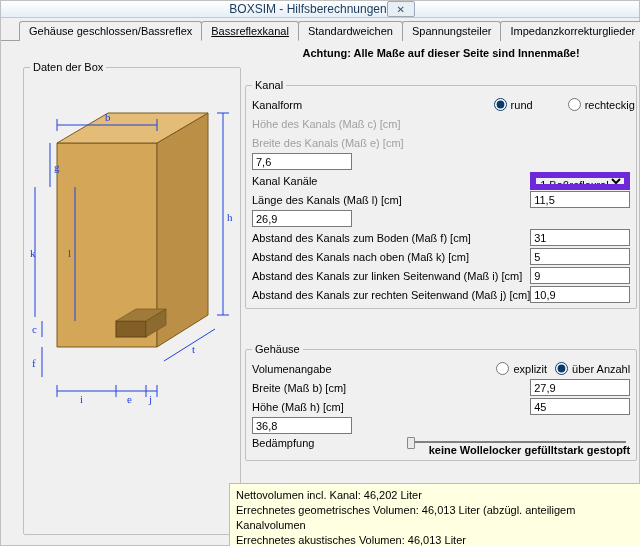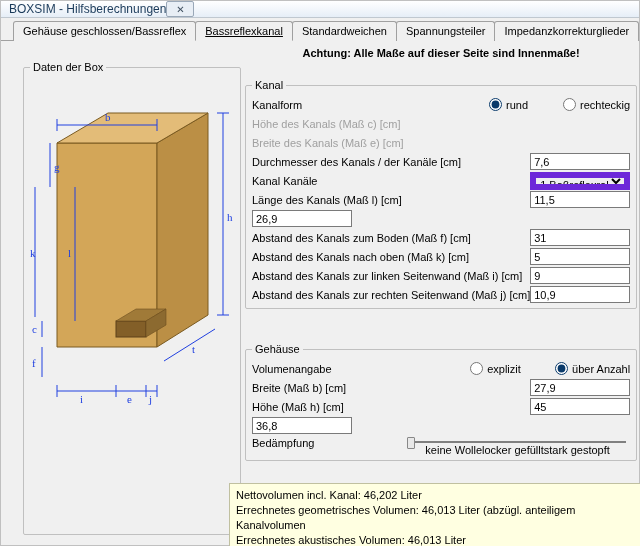--- a/index.html
+++ b/index.html
@@ -20,40 +20,40 @@
     flex-direction: column;
     border: 1px solid #c0c0c0;
   }
   .titlebar {
     height: 22px;
     background: linear-gradient(#ffffff, #e6eef7);
     border-bottom: 1px solid #c0c8d0;
     display: flex;
     align-items: center;
     padding: 0 4px 0 8px;
-    justify-content: flex-start;
+    justify-content: center;
   }
   .titlebar .title {
     color: #1a3a5a;
     font-size: 12px;
   }
   .titlebar .close {
     width: 28px; height: 16px;
     background: #e8eef5;
     border: 1px solid #9aa8b8;
     border-radius: 2px;
     display: flex; align-items: center; justify-content: center;
     font-family: Arial;
     font-size: 10px;
     color: #405060;
     cursor: pointer;
   }
   .tabs {
     display: flex;
-    padding-left: 12px;
+    padding-left: 18px;
     gap: 0;
     border-bottom: 1px solid #a0a0a0;
     background: #f0f0f0;
     margin-top: 2px;
   }
   .tab {
     padding: 3px 9px 3px 9px;
     border: 1px solid #a0a0a0;
     border-bottom: none;
     background: #f0f0f0;
@@ -155,23 +155,24 @@
   .damp-row {
     margin-top: 2px;
     gap: 47px;
   }
   .damp-slider-wrap {
     flex: 1;
     padding-left: 28px;
   }
   .damp-labels {
     display: flex;
-    justify-content: center;
+    justify-content: flex-end;
     font-size: 11px;
     margin-top: 1px;
+    font-weight: bold;
   }
   .slider-track {
     height: 2px;
     background: #808080;
     position: relative;
     margin: 4px 4px 0 4px;
   }
   .slider-thumb {
     position: absolute;
     left: -2px;
@@ -277,41 +278,40 @@
 
     <div class="right">
 
       <div class="warning">Achtung: Alle Maße auf dieser Seite sind Innenmaße!</div>
 
       <fieldset>
         <legend>Kanal</legend>
 
         <div class="row">
           <span class="lbl">Kanalform</span>
-          <span class="radios" style="width:160px;justify-content:flex-end;gap:35px;padding-left:28px;">
+          <span class="radios" style="width:160px;justify-content:center;gap:35px;padding-left:28px;">
             <label>
                 <input type="radio" checked="" style="">
                 <span>rund</span>
               </label>
             <label>
                 <input type="radio" style="">
                 <span>rechteckig</span>
               </label>
           </span>
         </div>
 
         <div class="row">
             <span class="lbl disabled">Höhe des Kanals (Maß c) [cm]</span>
           </div>
         <div class="row">
             <span class="lbl disabled">Breite des Kanals (Maß e) [cm]</span>
           </div>
 
         <div class="row">
-          <span class="lbl">Durchmesser des Kanals / der Kanäle [cm]</span>
           <input type="text" value="7,6" style="">
         </div>
         <div class="row">
           <span class="lbl">Kanal Kanäle</span>
           <select>
             <option>1 Baßreflexrohr</option>
           </select>
         </div>
         <div class="row">
           <span class="lbl">Länge des Kanals (Maß l) [cm]</span>
@@ -336,21 +336,21 @@
           <span class="lbl">Abstand des Kanals zur rechten Seitenwand (Maß j) [cm]</span>
           <input type="text" value="10,9" style="">
         </div>
       </fieldset>
 
       <fieldset>
         <legend>Gehäuse</legend>
 
         <div class="row">
           <span class="lbl">Volumenangabe</span>
-          <span class="radios" style="width:160px;justify-content:space-between;">
+          <span class="radios" style="width:160px;justify-content:flex-end;">
             <label>
                 <input type="radio" style="">
                 <span>explizit</span>
               </label>
             <label>
                 <input type="radio" checked="" style="">
                 <span>über Anzahl</span>
               </label>
           </span>
         </div>

